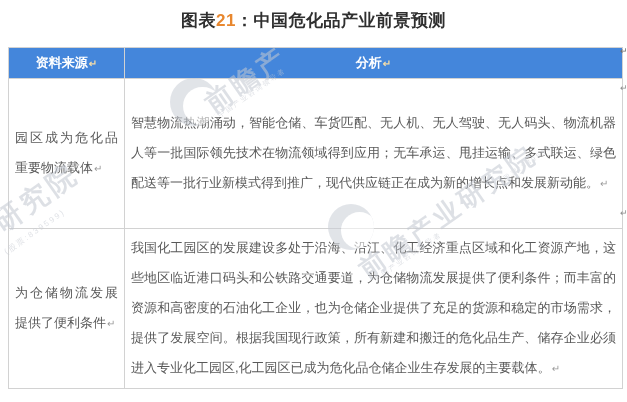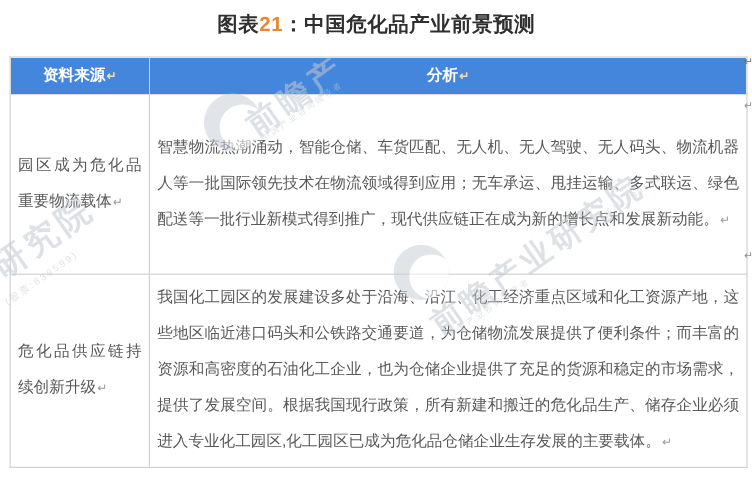--- a/index.html
+++ b/index.html
@@ -98,21 +98,21 @@
       <div class="td col1">
         <span>园区成为危化品重要物流载体</span><span class="mark">↵</span>
       </div>
       <div class="td">
         <span>智慧物流热潮涌动，智能仓储、车货匹配、无人机、无人驾驶、无人码头、物流机器人等一批国际领先技术在物流领域得到应用；无车承运、甩挂运输、多式联运、绿色配送等一批行业新模式得到推广，现代供应链正在成为新的增长点和发展新动能。</span><span class="mark">↵</span>
       </div>
     </div>
 
     <div class="tr body r2">
       <div class="td col1">
-        <span>危化品供应链持续创新升级</span><span class="mark">↵</span>
+        <span>为仓储物流发展提供了便利条件</span><span class="mark">↵</span>
       </div>
       <div class="td">
         <span>我国化工园区的发展建设多处于沿海、沿江、化工经济重点区域和化工资源产地，这些地区临近港口码头和公铁路交通要道，为仓储物流发展提供了便利条件；而丰富的资源和高密度的石油化工企业，也为仓储企业提供了充足的货源和稳定的市场需求，提供了发展空间。根据我国现行政策，所有新建和搬迁的危化品生产、储存企业必须进入专业化工园区,化工园区已成为危化品仓储企业生存发展的主要载体。</span><span class="mark">↵</span>
       </div>
     </div>
   </div>
 
   <span class="edge-mark m0">↵</span>
   <span class="edge-mark m1">↵</span>
   <span class="edge-mark m2">↵</span>

